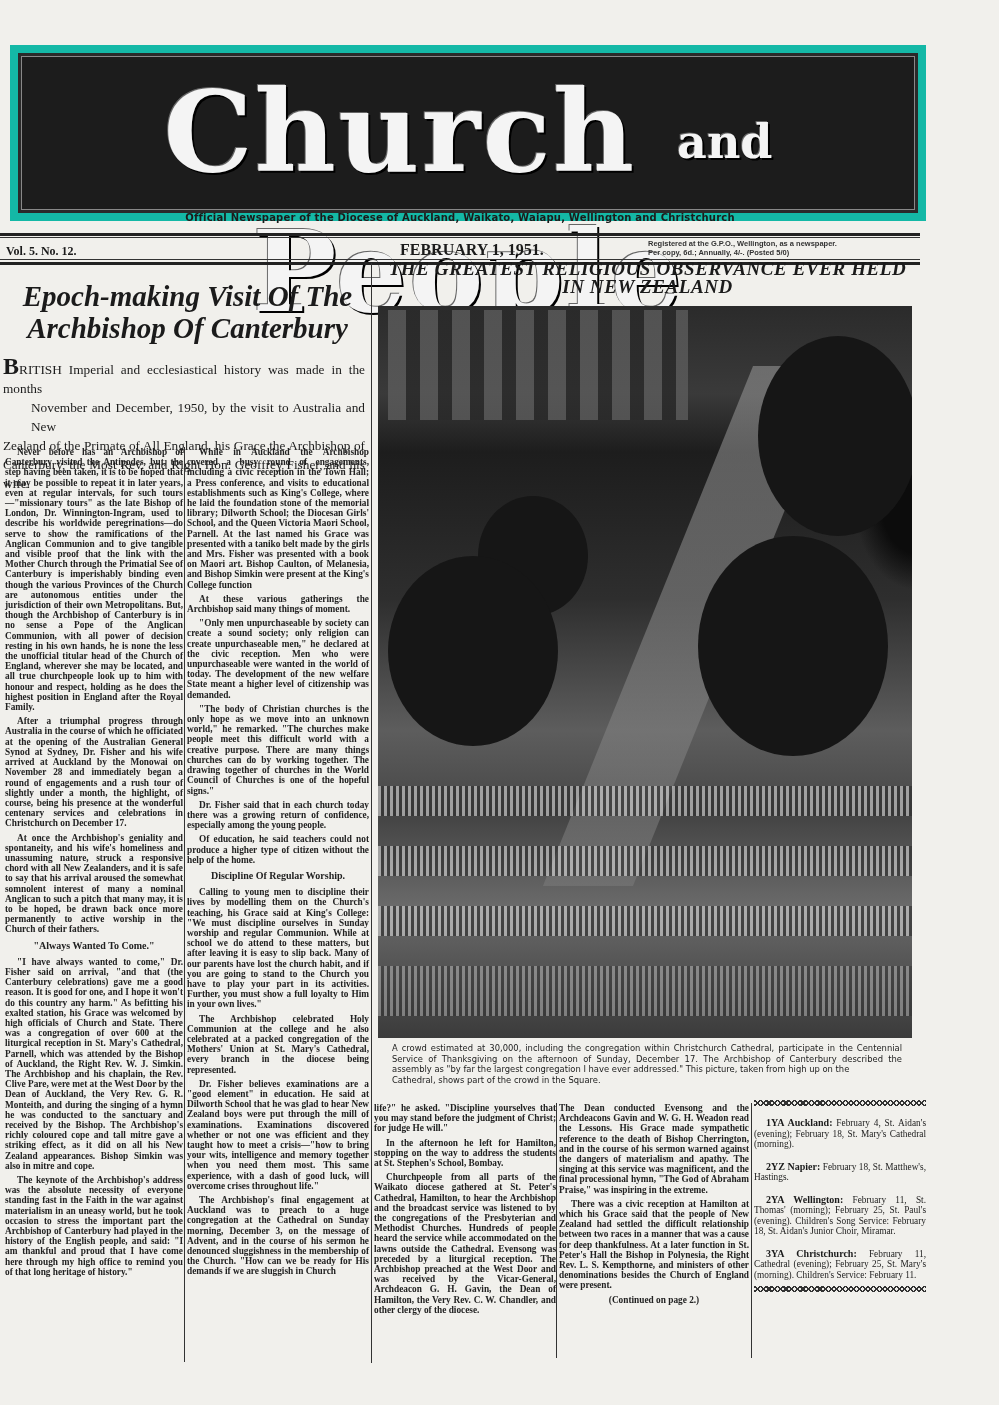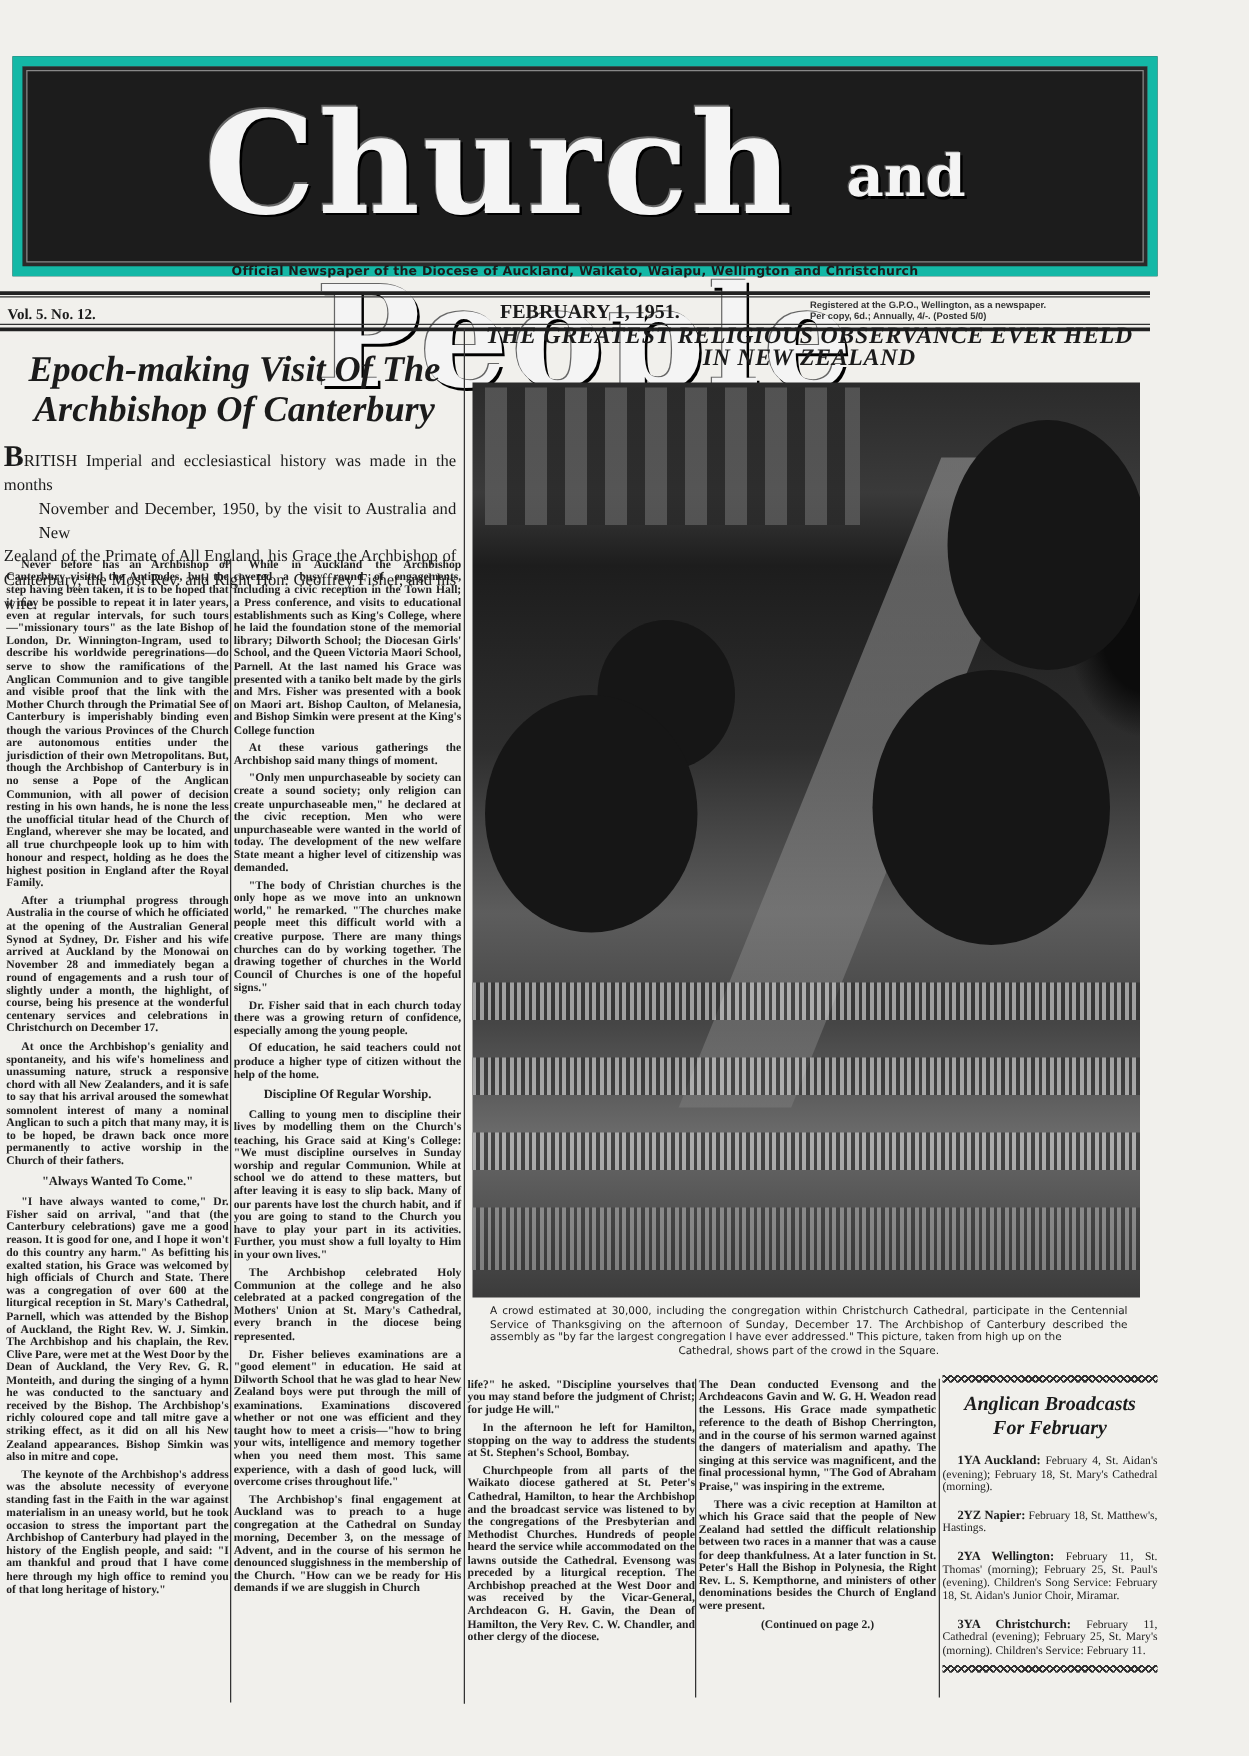--- a/index.html
+++ b/index.html
@@ -74,21 +74,21 @@
     background:repeating-linear-gradient(90deg,#5c5c5c 0 18px,#2a2a2a 18px 32px); opacity:.8; }
   .photo .path { position:absolute; left:270px; top:60px; width:90px; height:520px;
     background:linear-gradient(180deg,#9a9a9a,#7b7b7b); transform:skewX(-22deg); opacity:.55; }
   .photo .tree { position:absolute; border-radius:50%; background:#161616; }
   .photo .crowd { position:absolute; left:0; right:0; height:30px;
     background:repeating-linear-gradient(90deg,#d9d9d9 0 3px,#2c2c2c 3px 6px); opacity:.6; }
   .caption {
     left:392px; top:1043px; width:510px; text-align:justify;
     font-family:"DejaVu Sans", sans-serif; font-size:8.4px; line-height:10.5px;
   }
-  .caption .last { display:block; text-align:center; }
+  .caption .last { display:block; text-align:left; }
 
   
   .wavy { height:6px;
     background:repeating-linear-gradient(135deg,#333 0 1.5px,transparent 1.5px 4px),
                repeating-linear-gradient(45deg,#333 0 1.5px,transparent 1.5px 4px); }
   .bc-box { left:754px; top:1100px; width:172px; }
   .bc-title { text-align:center; font-family:"Liberation Serif", serif; font-style:italic; font-weight:bold;
     font-size:16px; line-height:19px; margin:8px 0 10px 0; }
   .bc-item { font-family:"Liberation Serif", serif; font-size:9.3px; line-height:10.5px; text-align:justify;
     margin:12px 0 6px 0; text-indent:12px; }
@@ -185,22 +185,18 @@
 </div>
 
 <div class="abs col col4">
   <p style="text-indent:0">The Dean conducted Evensong and the Archdeacons Gavin and W. G. H. Weadon read the Lessons. His Grace made sympathetic reference to the death of Bishop Cherrington, and in the course of his sermon warned against the dangers of materialism and apathy. The singing at this service was magnificent, and the final processional hymn, "The God of Abraham Praise," was inspiring in the extreme.</p>
   <p>There was a civic reception at Hamilton at which his Grace said that the people of New Zealand had settled the difficult relationship between two races in a manner that was a cause for deep thankfulness. At a later function in St. Peter's Hall the Bishop in Polynesia, the Right Rev. L. S. Kempthorne, and ministers of other denominations besides the Church of England were present.</p>
   <p class="continued">(Continued on page 2.)</p>
 </div>
 
 <div class="abs bc-box">
   <div class="wavy"></div>
-  <div class="bc-title">
-    <div>Anglican Broadcasts</div>
-    <div>For February</div>
-  </div>
   <div class="bc-item"><b>1YA Auckland:</b> <span>February 4, St. Aidan's (evening); February 18, St. Mary's Cathedral (morning).</span></div>
   <div class="bc-item"><b>2YZ Napier:</b> <span>February 18, St. Matthew's, Hastings.</span></div>
   <div class="bc-item"><b>2YA Wellington:</b> <span>February 11, St. Thomas' (morning); February 25, St. Paul's (evening). Children's Song Service: February 18, St. Aidan's Junior Choir, Miramar.</span></div>
   <div class="bc-item"><b>3YA Christchurch:</b> <span>February 11, Cathedral (evening); February 25, St. Mary's (morning). Children's Service: February 11.</span></div>
   <div class="wavy"></div>
 </div>
 
 </body></html>

